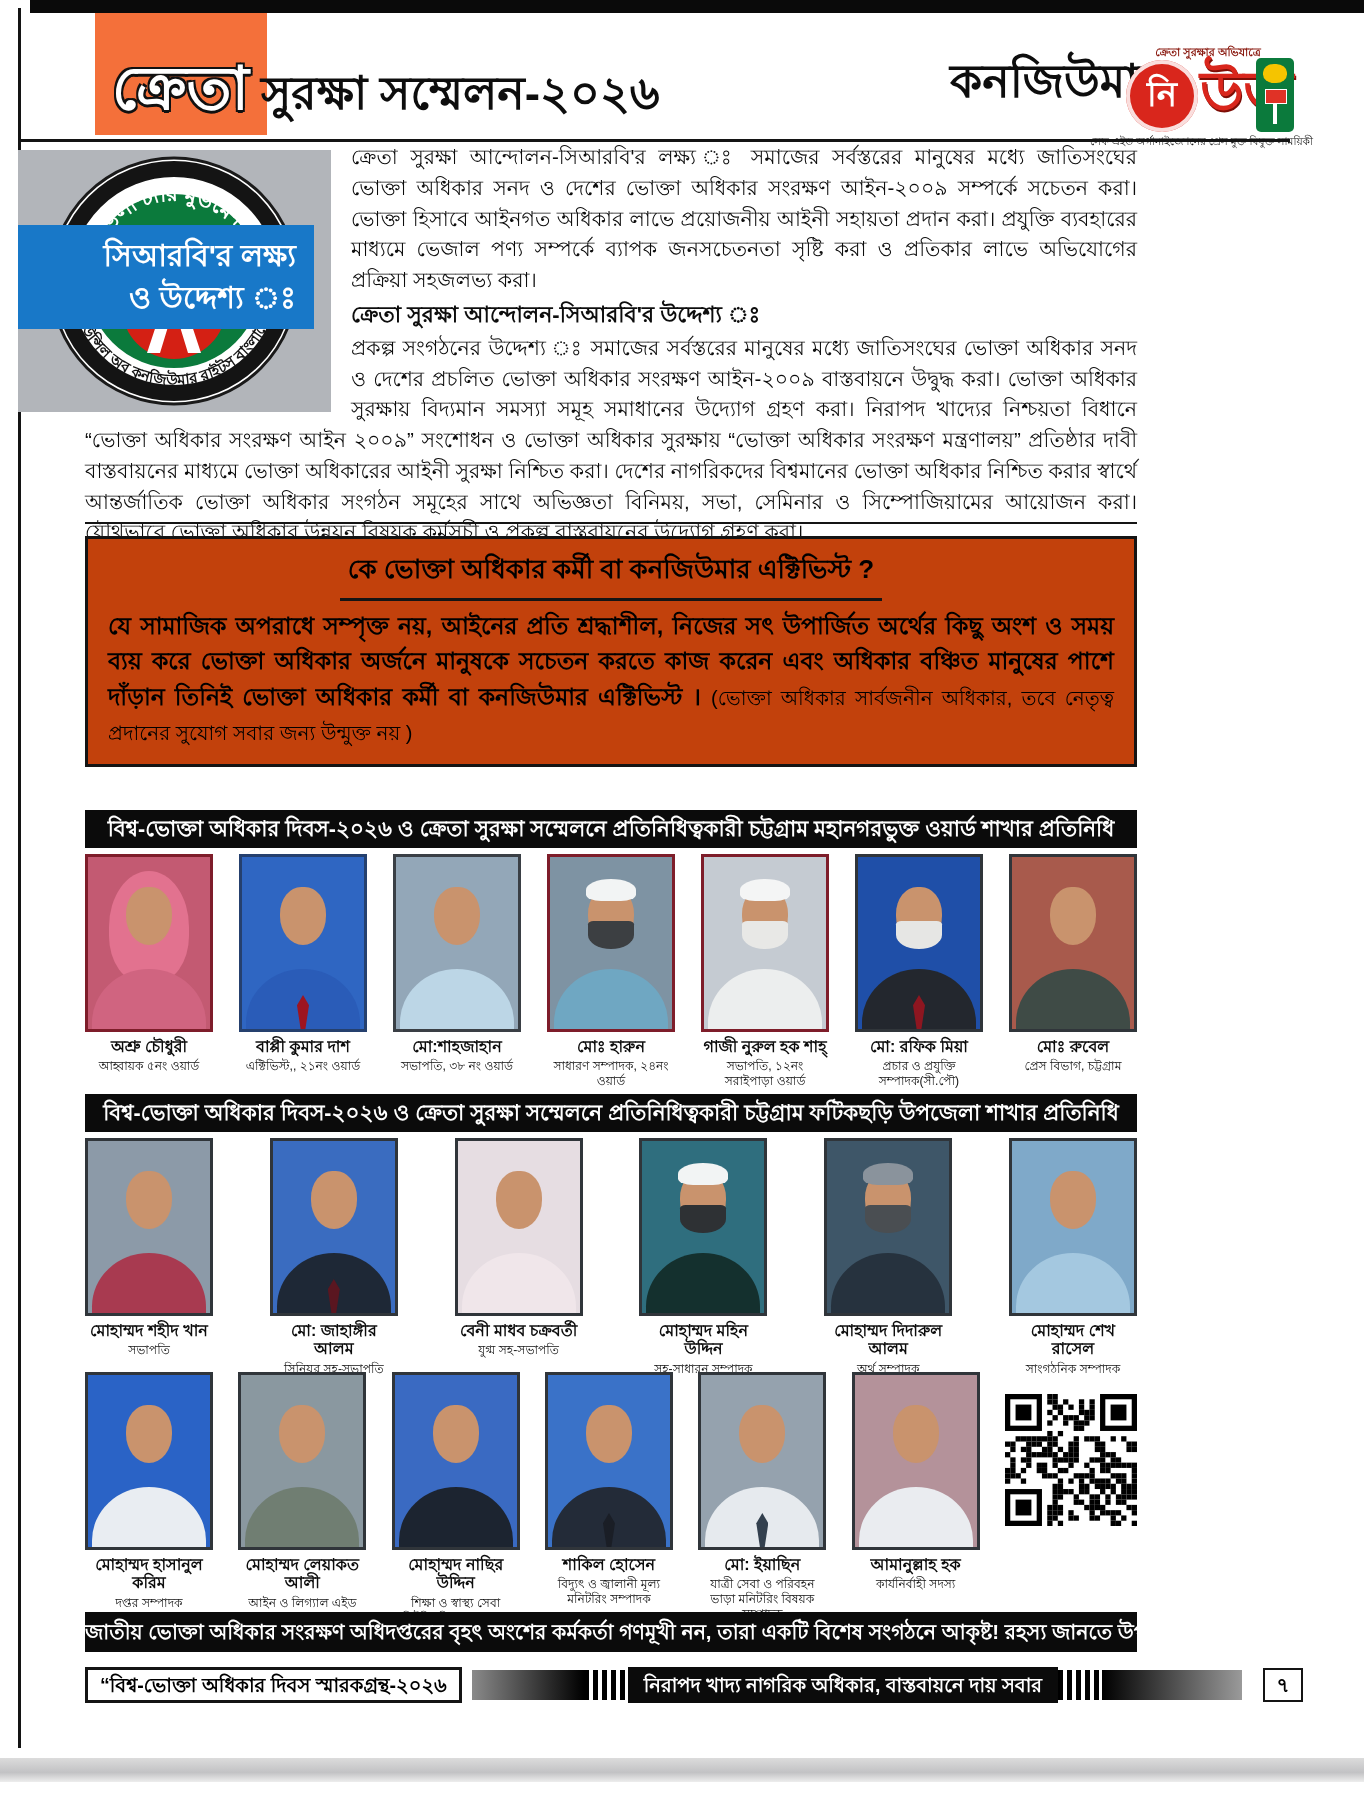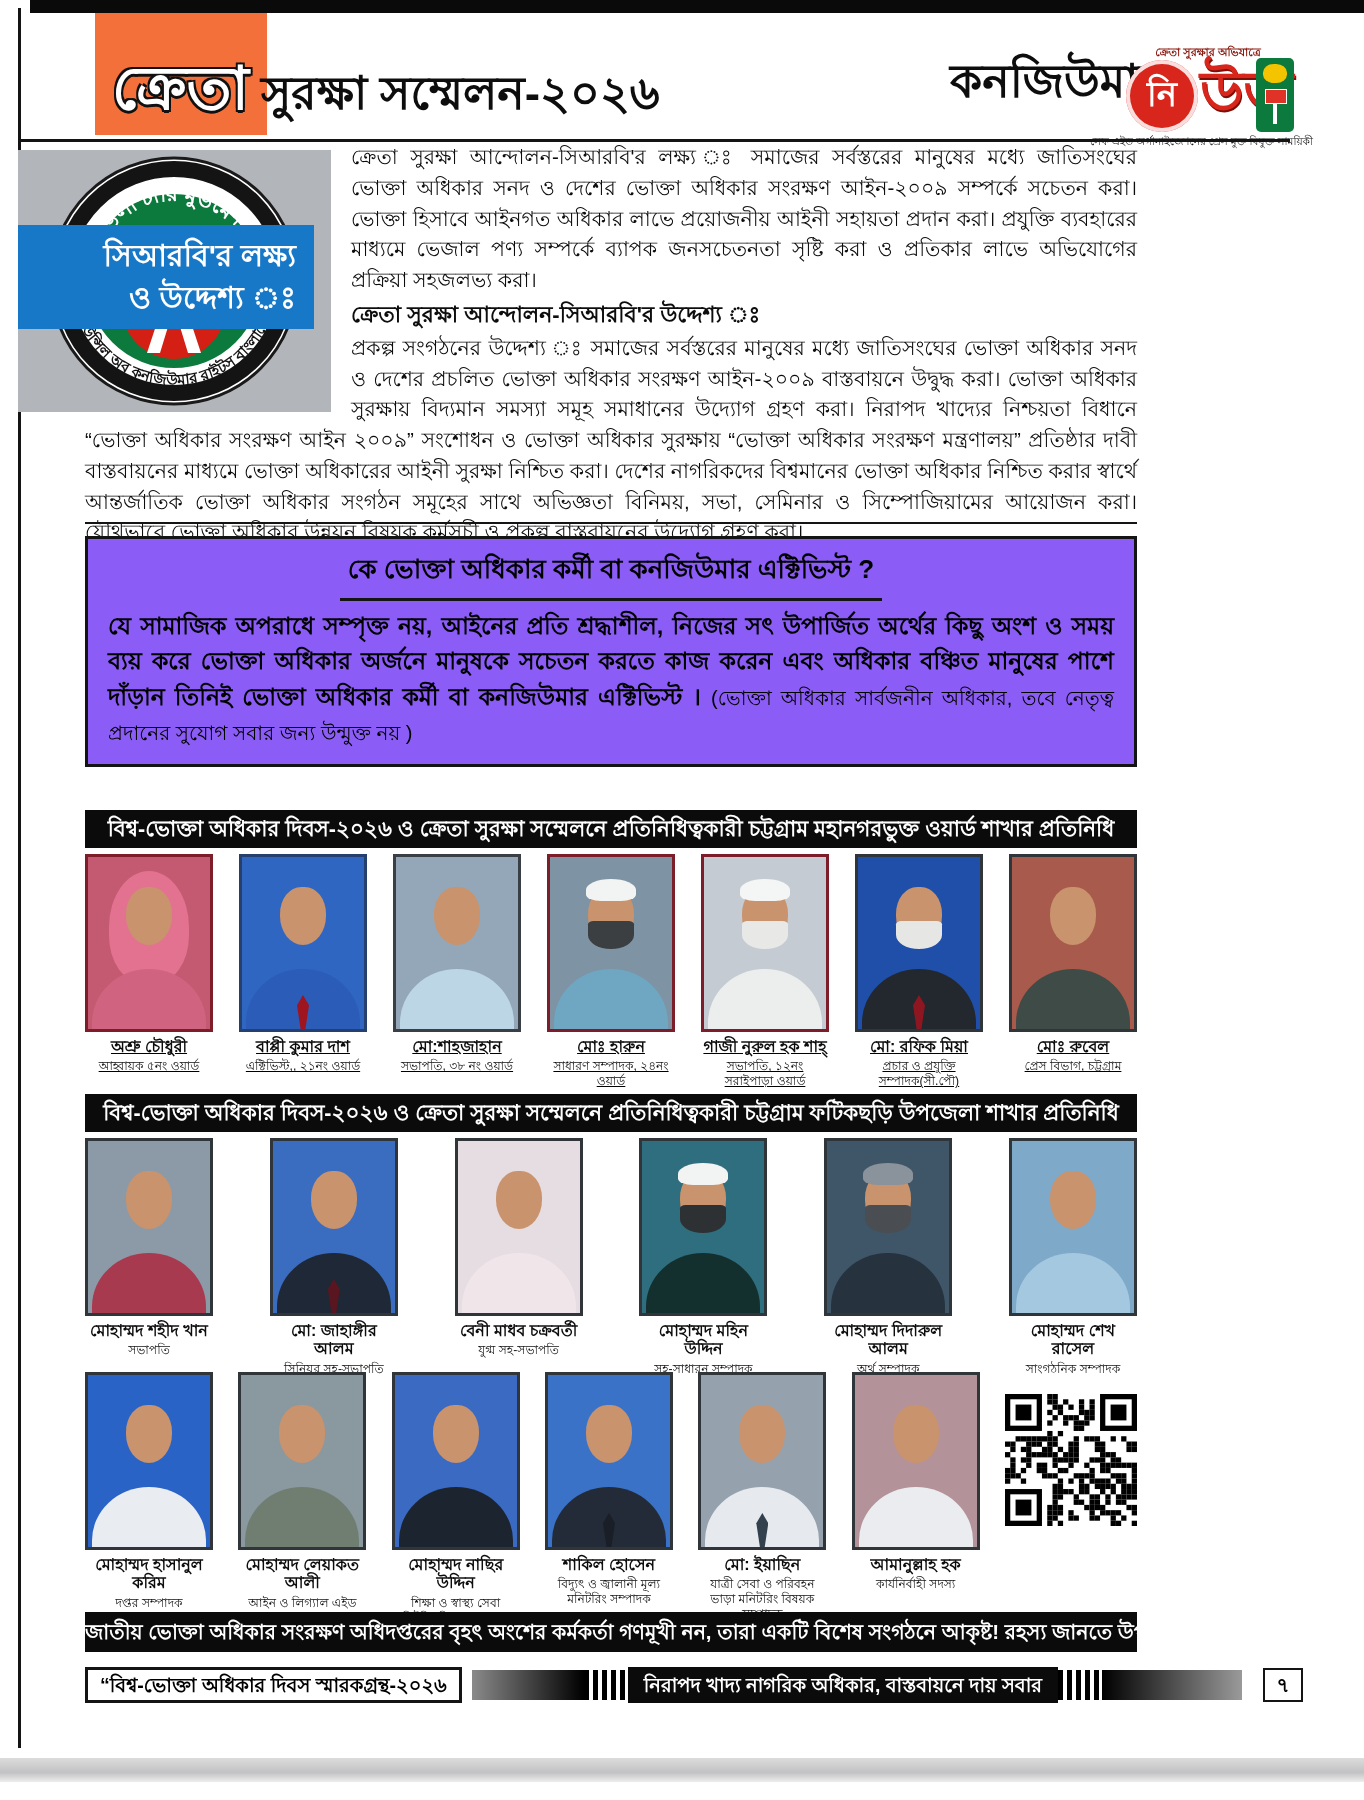--- a/index.html
+++ b/index.html
@@ -42,36 +42,36 @@
 
   
   .aims-wrap{position:absolute;left:85px;top:142px;width:1052px;font-size:20.5px;line-height:1.5;text-align:justify;color:#0d0d0d;}
   .logo-float{float:left;width:248px;height:274px;margin:0 18px 4px 0;}
   .aims-wrap b{font-weight:normal;}
   .subhead{font-weight:bold;font-size:22px;margin:2px 0;}
 
   .rule2{position:absolute;left:85px;top:522px;width:1052px;height:2px;background:#141414;}
 
   
-  .activist-box{position:absolute;left:85px;top:536px;width:1052px;box-sizing:border-box;border:3px solid #141414;background:#8b5cf6;padding:10px 20px 14px;}
+  .activist-box{position:absolute;left:85px;top:536px;width:1052px;box-sizing:border-box;border:3px solid #141414;background:#c2410c;padding:10px 20px 14px;}
   .activist-title{text-align:center;margin-bottom:8px;}
   .activist-title span{display:inline-block;font-size:26px;font-weight:bold;border-bottom:3px solid #141414;padding:0 8px 5px;}
   .activist-body{font-size:23.5px;font-weight:bold;line-height:1.5;text-align:justify;}
   .activist-note{font-size:20px;font-weight:normal;}
 
   
   .black-banner{position:absolute;left:85px;width:1052px;height:38px;background:#0b0b0b;color:#ffffff;
      font-size:21.5px;font-weight:bold;text-align:center;line-height:38px;white-space:nowrap;overflow:hidden;}
   #banner-ward{top:810px;}
   #banner-upazila{top:1094px;}
   #banner-bottom{top:1612px;height:40px;line-height:40px;font-size:20.5px;}
 
   
   .photo-row{position:absolute;left:85px;width:1052px;display:flex;justify-content:space-between;align-items:flex-start;}
-  #row1{top:854px;text-decoration:underline;} #row2{top:1138px;} #row3{top:1372px;}
+  #row1{top:854px;} #row2{top:1138px;} #row3{top:1372px;}
   .person-card{margin:0;width:128px;}
   .photo{position:relative;width:128px;height:178px;border:3px solid #383c40;box-sizing:border-box;overflow:hidden;}
   .photo i{position:absolute;display:block;}
   .scarf{left:50%;top:14px;width:80px;height:112px;margin-left:-40px;border-radius:50% 50% 42% 42%;}
   .head{left:50%;top:30px;width:46px;height:58px;margin-left:-23px;border-radius:46% 46% 50% 50%;background:#c9936d;}
   .cap{left:50%;top:22px;width:50px;height:22px;margin-left:-25px;border-radius:50% 50% 30% 30%;}
   .beard{left:50%;top:64px;width:46px;height:28px;margin-left:-23px;border-radius:12% 12% 50% 50%;}
   .shoulders{left:50%;bottom:-2px;width:114px;height:62px;margin-left:-57px;border-radius:55% 55% 0 0/95% 95% 0 0;}
   .tie{left:50%;bottom:0;width:12px;height:34px;margin-left:-6px;clip-path:polygon(50% 0,100% 30%,70% 100%,30% 100%,0 30%);}
   .p-name{margin-top:6px;font-weight:bold;font-size:16px;text-align:center;line-height:1.15;color:#0d0d0d;}

